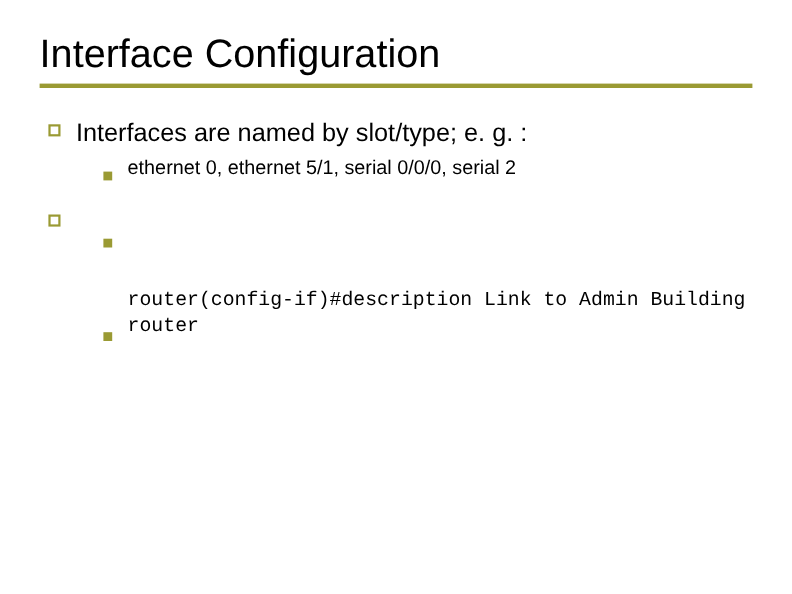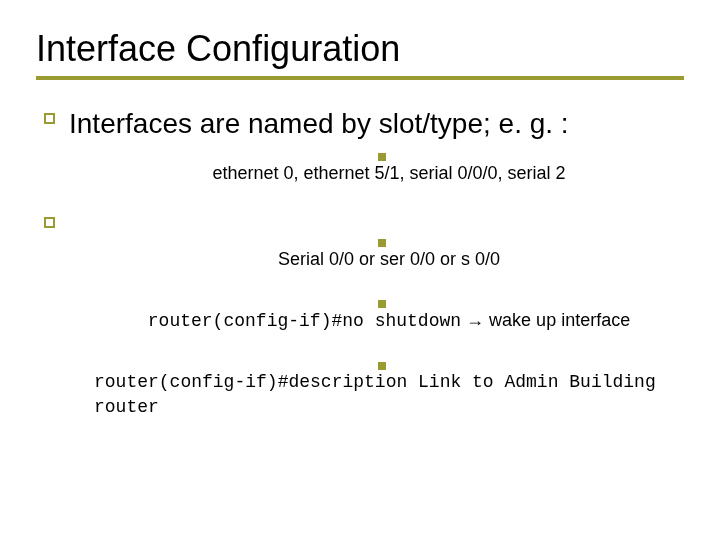--- a/index.html
+++ b/index.html
@@ -37,28 +37,27 @@
   .lvl1 .bullet {
     width: 11px;
     height: 11px;
     border: 2px solid #9a9a33;
     box-sizing: border-box;
     margin-top: 7px;
     margin-right: 14px;
     flex-shrink: 0;
   }
   .lvl1 .text {
-    font-size: 28px;
+    font-size: 23px;
     line-height: 1.3;
   }
   .lvl2 {
     display: flex;
-    align-items: center;
+    align-items: flex-end;
     margin: 4px 0 4px 58px;
-    flex-direction: column;
   }
   .lvl2 .bullet {
     width: 8px;
     height: 8px;
     background: #9a9a33;
     margin-top: 7px;
     margin-right: 14px;
     flex-shrink: 0;
   }
   .lvl2 .text {
@@ -92,31 +91,24 @@
     <span class="text">ethernet 0, ethernet 5/1, serial 0/0/0, serial 2</span>
   </div>
 
   <div class="spacer"></div>
 
   <div class="lvl1">
     <span class="bullet"></span>
   </div>
   <div class="lvl2">
     <span class="bullet"></span>
-    <span class="text">Serial 0/0 or ser 0/0 or s 0/0</span>
   </div>
 
   <div class="spacer"></div>
 
-  <div class="lvl2">
-    <span class="bullet"></span>
-    <span class="text">
-      <span class="mono">router(config-if)#no shutdown</span><span class="arrow"> → </span><span>wake up interface</span>
-    </span>
-  </div>
 
   <div class="spacer"></div>
 
   <div class="lvl2">
     <span class="bullet"></span>
     <span class="text mono">router(config-if)#description Link to Admin Building router</span>
   </div>
 
 </div>
 

